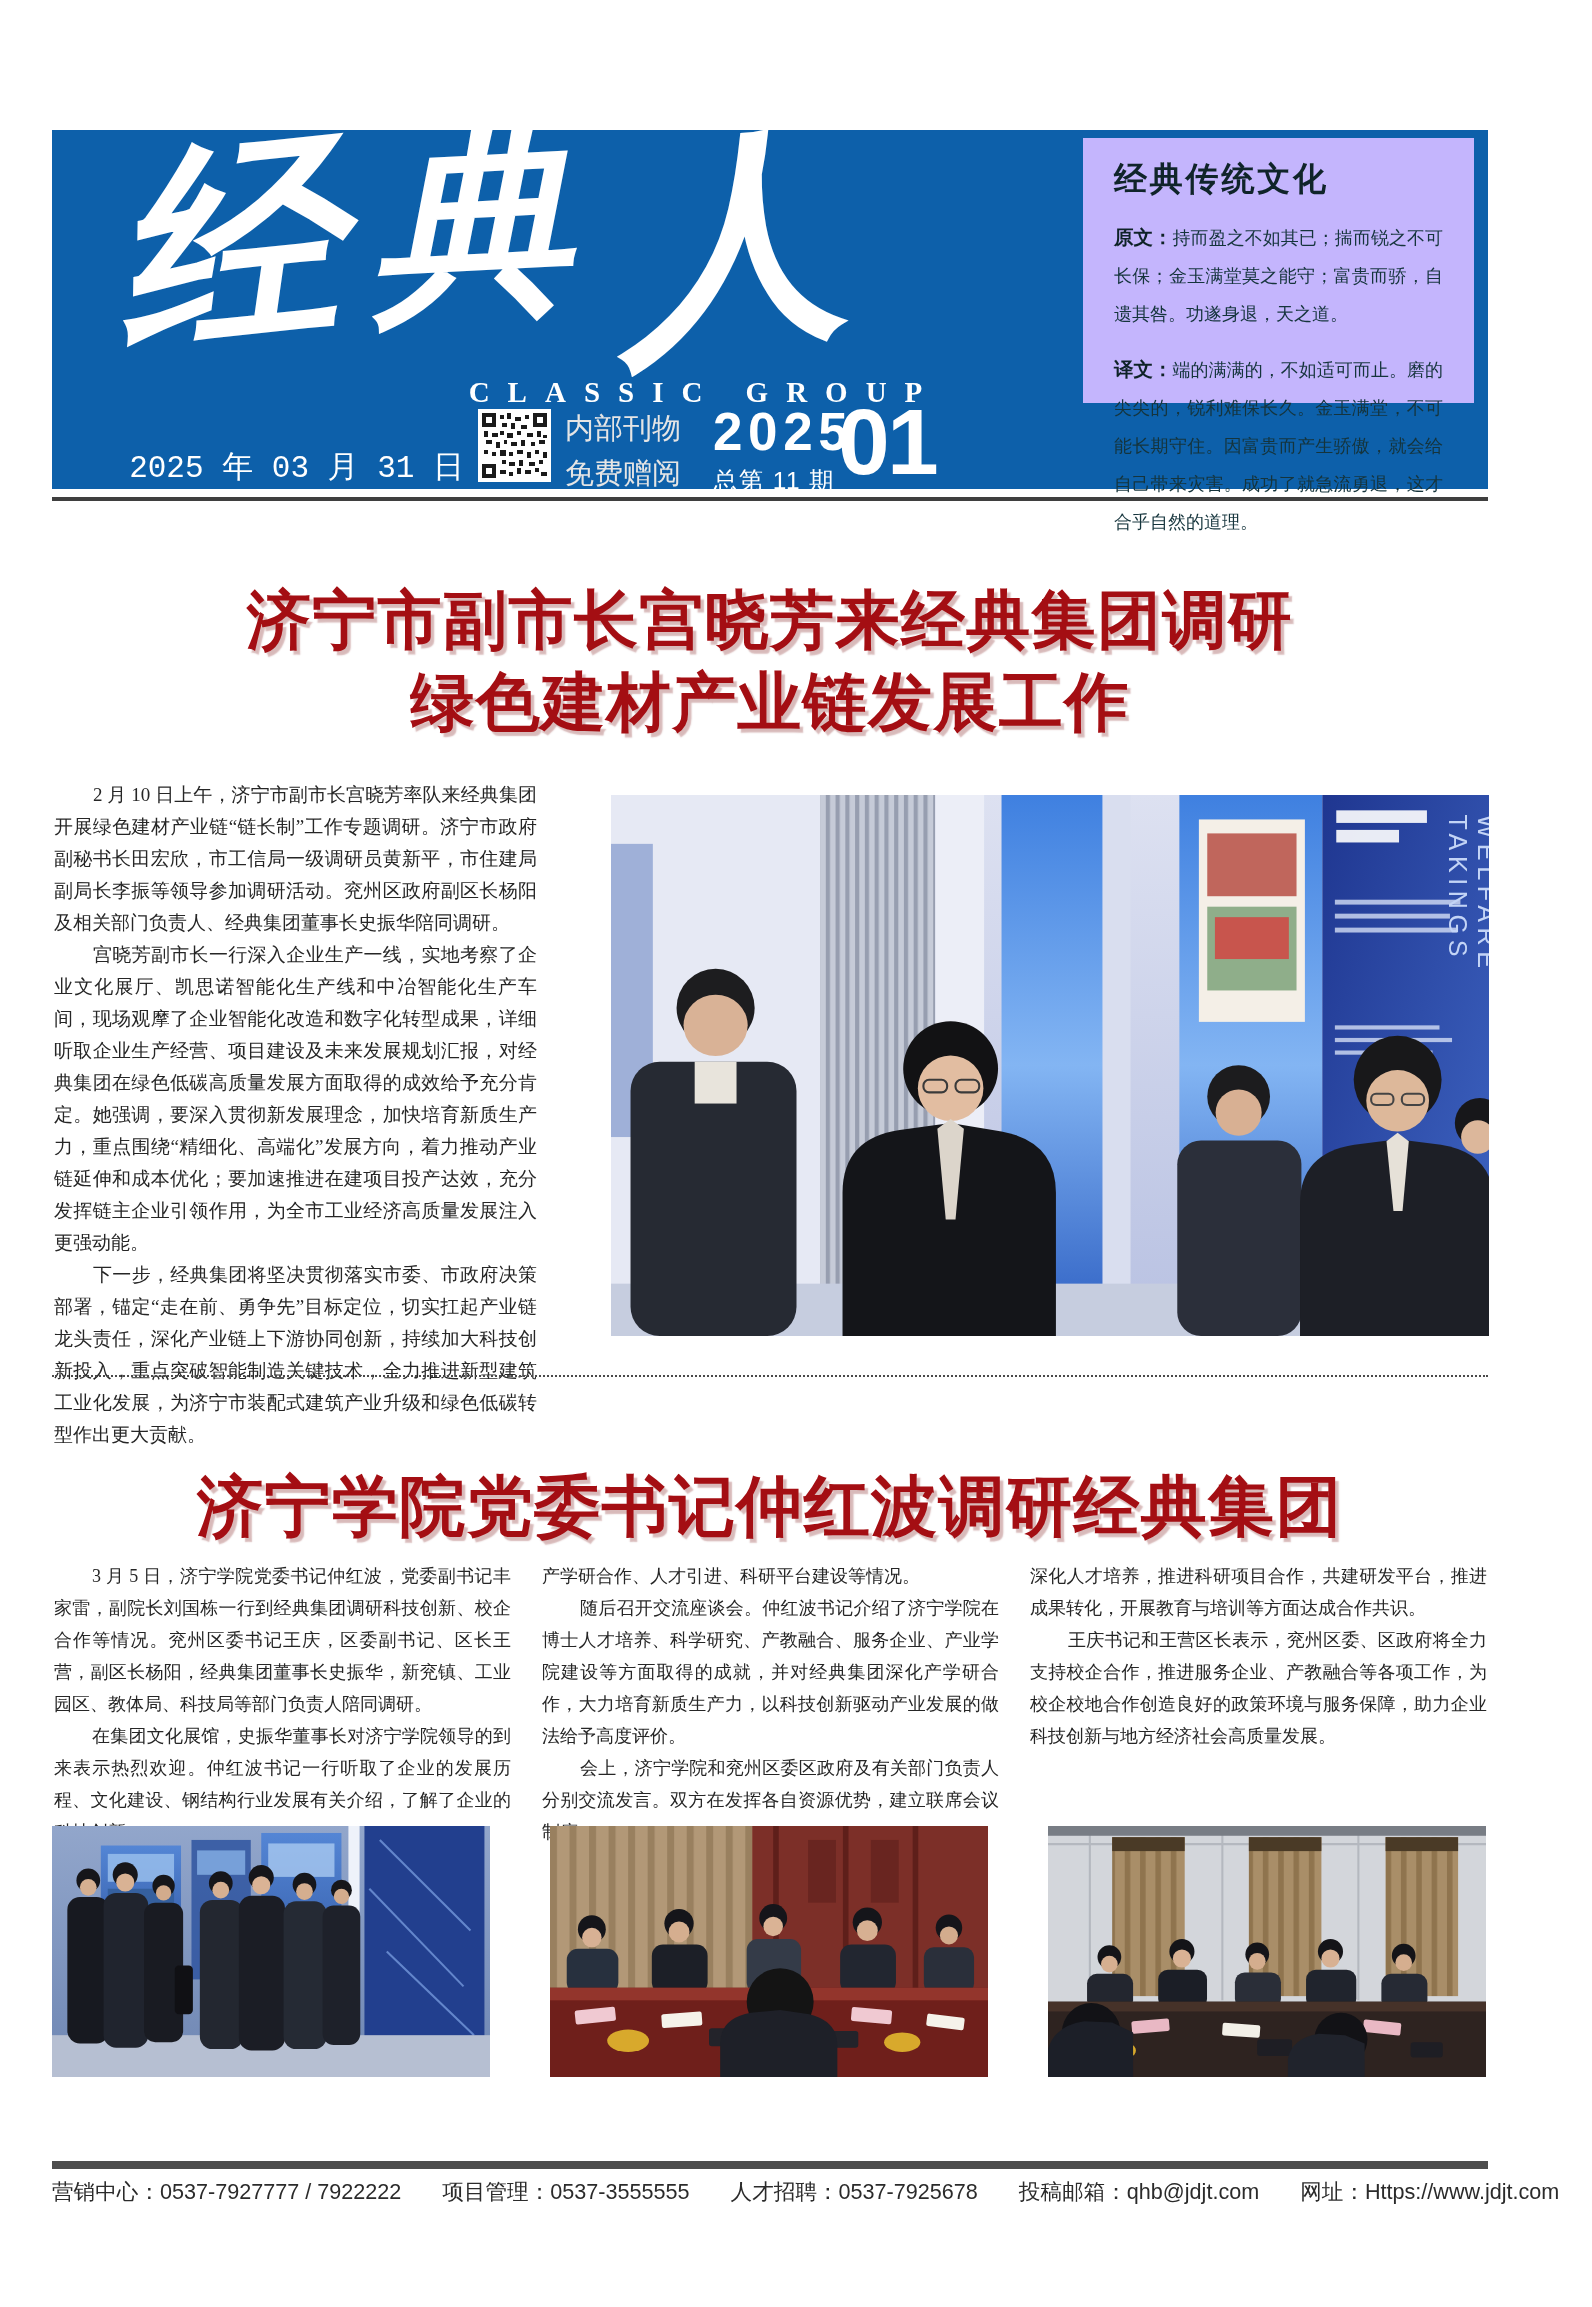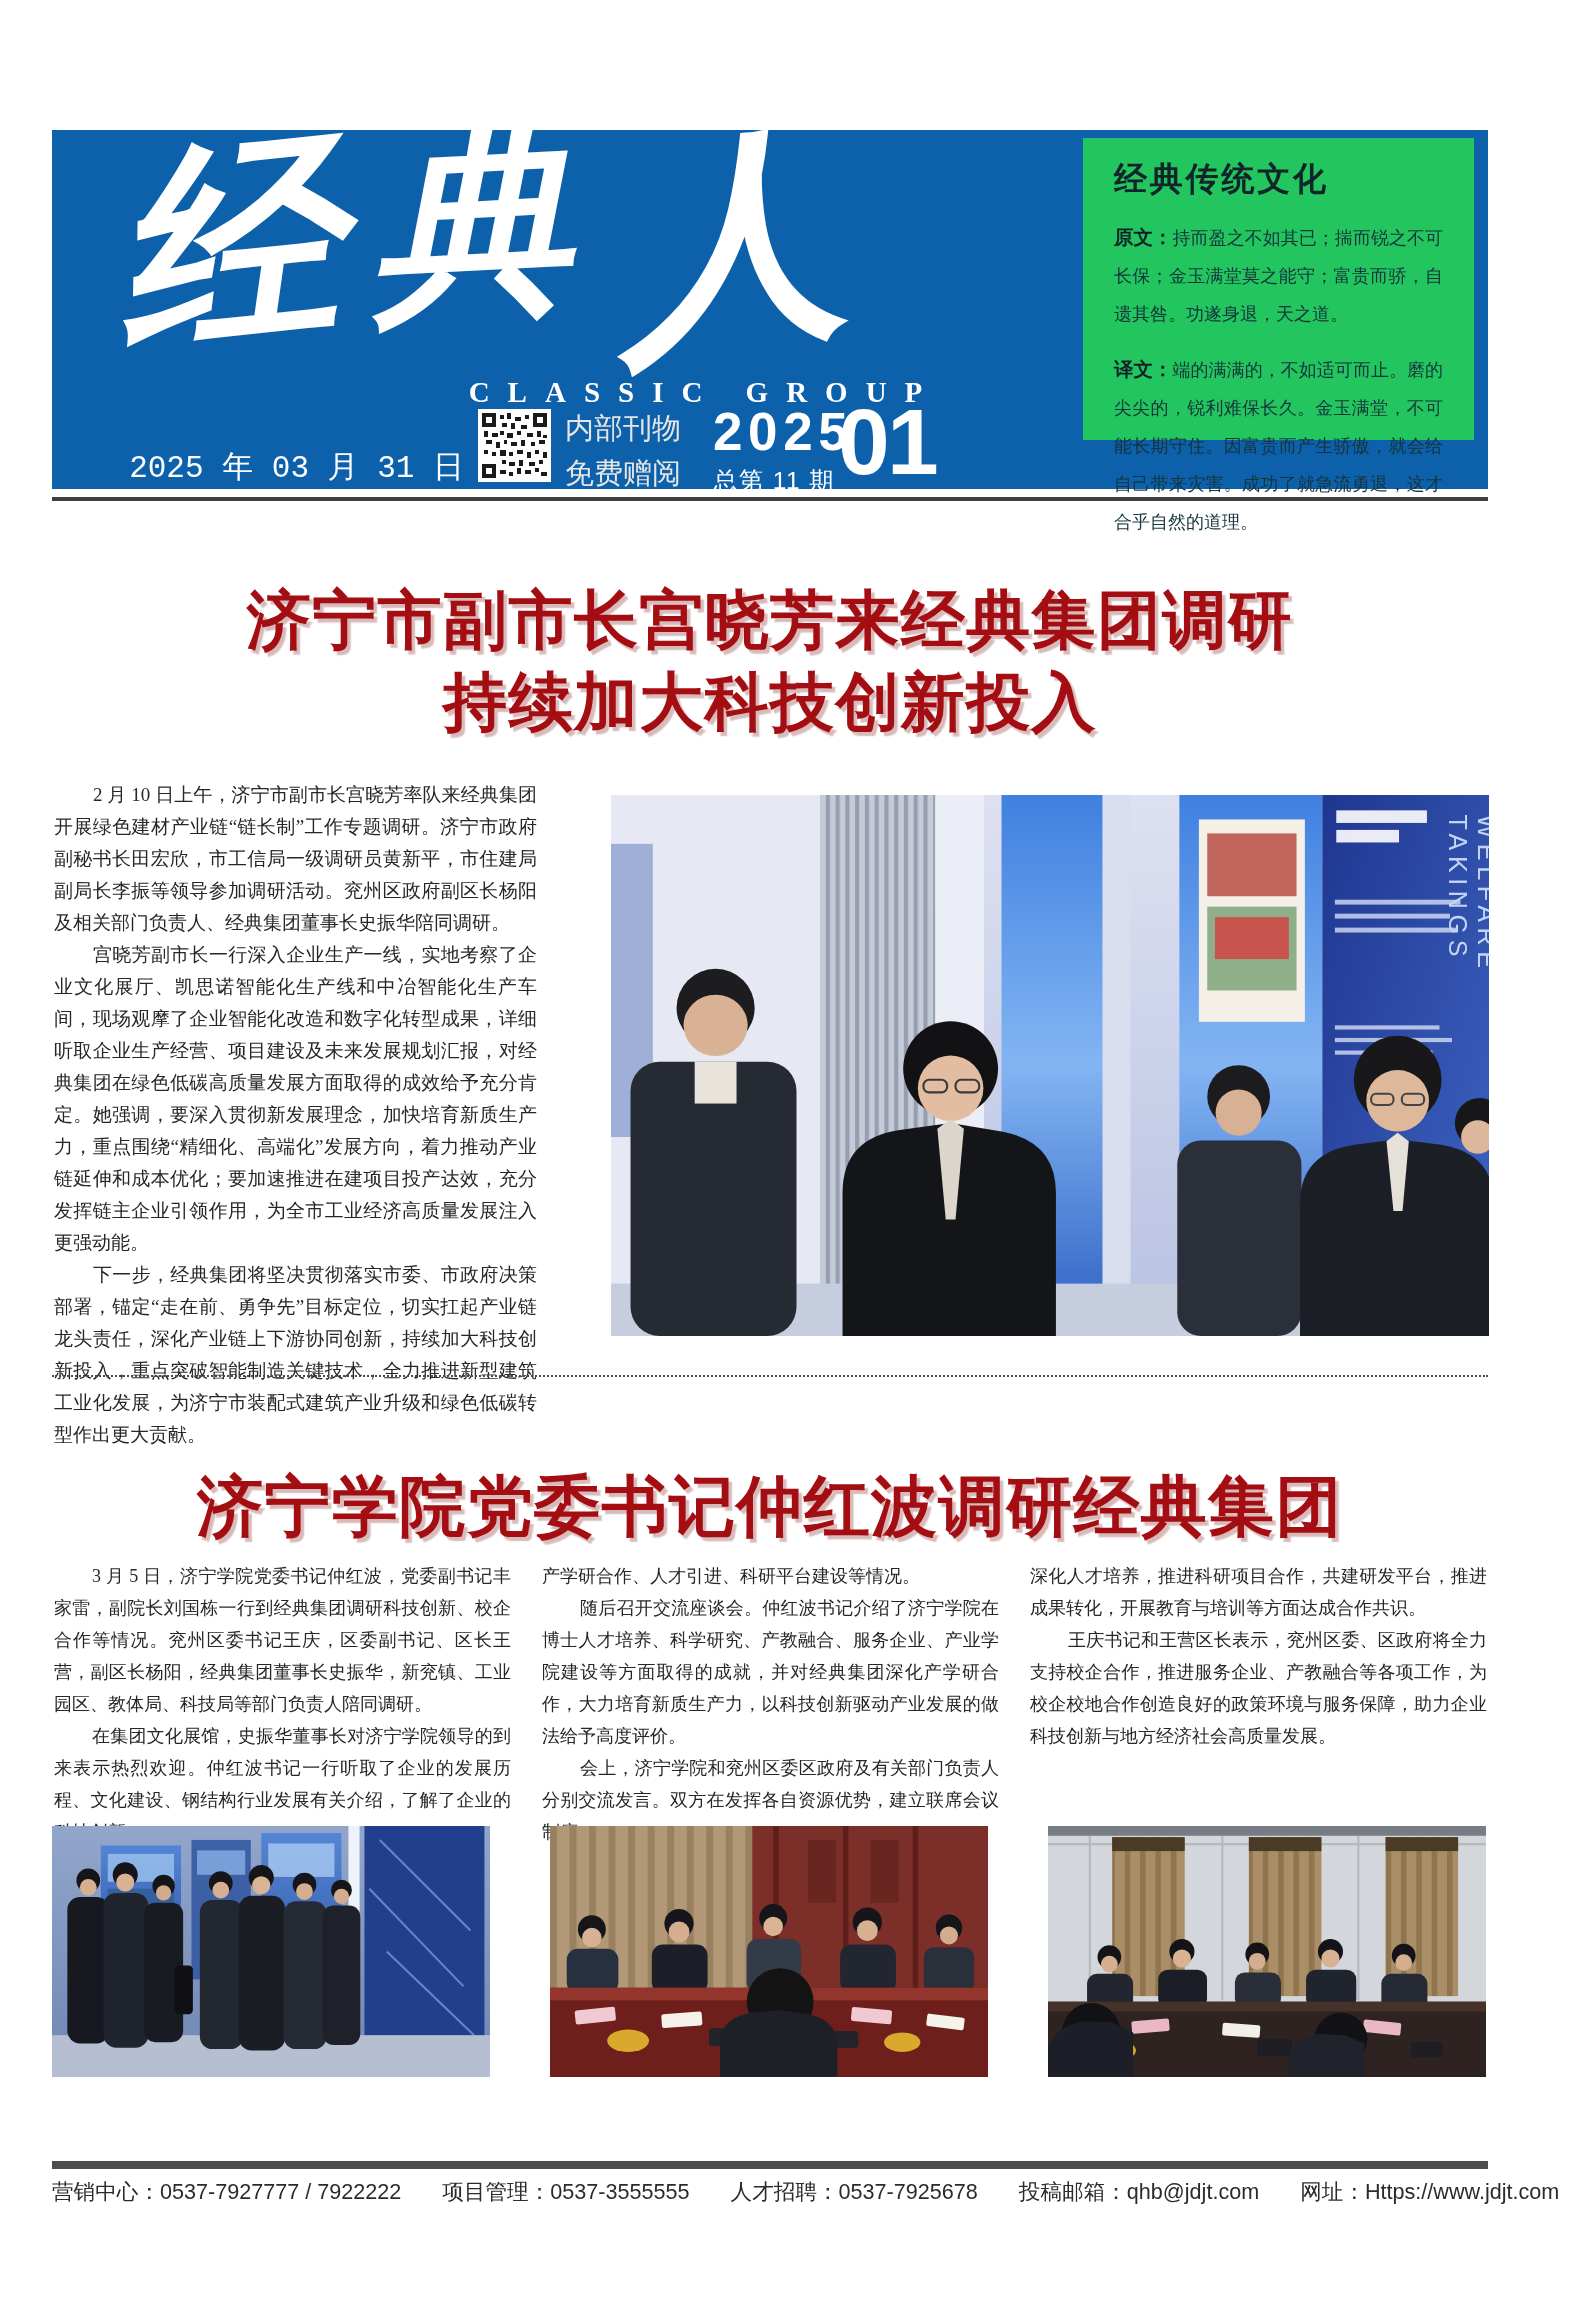--- a/index.html
+++ b/index.html
@@ -26,21 +26,21 @@
        font-family:"Liberation Sans","DejaVu Sans",sans-serif;}
   .pub div+div{margin-top:8.4px;}
   .issue{position:absolute;left:661px;top:275px;color:#fff;text-align:left;
          font-family:"Liberation Sans","DejaVu Sans",sans-serif;}
   .issue .year{font-size:53px;line-height:1;letter-spacing:5.6px;font-weight:700;}
   .issue .issue-no{font-size:24.4px;margin-top:7px;letter-spacing:1.4px;}
   .page-num{position:absolute;left:786px;top:266px;color:#fff;font-size:93px;line-height:1;
             font-weight:900;font-family:"Liberation Sans","DejaVu Sans",sans-serif;letter-spacing:-2.8px;}
 
   
-  .culture{position:absolute;left:1031px;top:7.7px;width:391px;height:302px;background:#22c55e;
+  .culture{position:absolute;left:1031px;top:7.7px;width:391px;height:265px;background:#c4b5fd;
            box-sizing:border-box;padding:15.3px 31px;color:#15343c;}
   .culture h2{margin:4.2px 0 16.7px;font-size:33px;letter-spacing:2.8px;color:#10242a;
               font-family:"Liberation Sans","DejaVu Sans",sans-serif;font-weight:bold;}
   .culture p{margin:0 0 18px;font-size:18px;line-height:38px;text-align:justify;}
   .culture b{font-size:19.5px;color:#0e2227;}
 
   .rule{position:absolute;left:52px;top:497px;width:1436px;height:3.5px;background:#3f3f3f;}
 
   
   .headline1{position:absolute;left:52px;top:537px;width:1436px;text-align:center;color:#a40e13;
@@ -159,21 +159,21 @@
       <h2>经典传统文化</h2>
       <p><b>原文：</b><span>持而盈之不如其已；揣而锐之不可长保；金玉满堂莫之能守；富贵而骄，自遗其咎。功遂身退，天之道。</span></p>
       <p><b>译文：</b><span>端的满满的，不如适可而止。磨的尖尖的，锐利难保长久。金玉满堂，不可能长期守住。因富贵而产生骄傲，就会给自己带来灾害。成功了就急流勇退，这才合乎自然的道理。</span></p>
     </aside>
   </header>
 
   <div class="rule"></div>
 
   <h1 class="headline1">
     <div>济宁市副市长宫晓芳来经典集团调研</div>
-    <div>持续加大科技创新投入</div>
+    <div>绿色建材产业链发展工作</div>
   </h1>
 
   <section class="art1-col">
     <p>2 月 10 日上午，济宁市副市长宫晓芳率队来经典集团开展绿色建材产业链“链长制”工作专题调研。济宁市政府副秘书长田宏欣，市工信局一级调研员黄新平，市住建局副局长李振等领导参加调研活动。兖州区政府副区长杨阳及相关部门负责人、经典集团董事长史振华陪同调研。</p>
     <p>宫晓芳副市长一行深入企业生产一线，实地考察了企业文化展厅、凯思诺智能化生产线和中冶智能化生产车间，现场观摩了企业智能化改造和数字化转型成果，详细听取企业生产经营、项目建设及未来发展规划汇报，对经典集团在绿色低碳高质量发展方面取得的成效给予充分肯定。她强调，要深入贯彻新发展理念，加快培育新质生产力，重点围绕“精细化、高端化”发展方向，着力推动产业链延伸和成本优化；要加速推进在建项目投产达效，充分发挥链主企业引领作用，为全市工业经济高质量发展注入更强动能。</p>
     <p>下一步，经典集团将坚决贯彻落实市委、市政府决策部署，锚定“走在前、勇争先”目标定位，切实扛起产业链龙头责任，深化产业链上下游协同创新，持续加大科技创新投入，重点突破智能制造关键技术，全力推进新型建筑工业化发展，为济宁市装配式建筑产业升级和绿色低碳转型作出更大贡献。</p>
   </section>
 
   <figure class="photo-main">
     <svg viewBox="0 0 1259 775" preserveAspectRatio="none">

